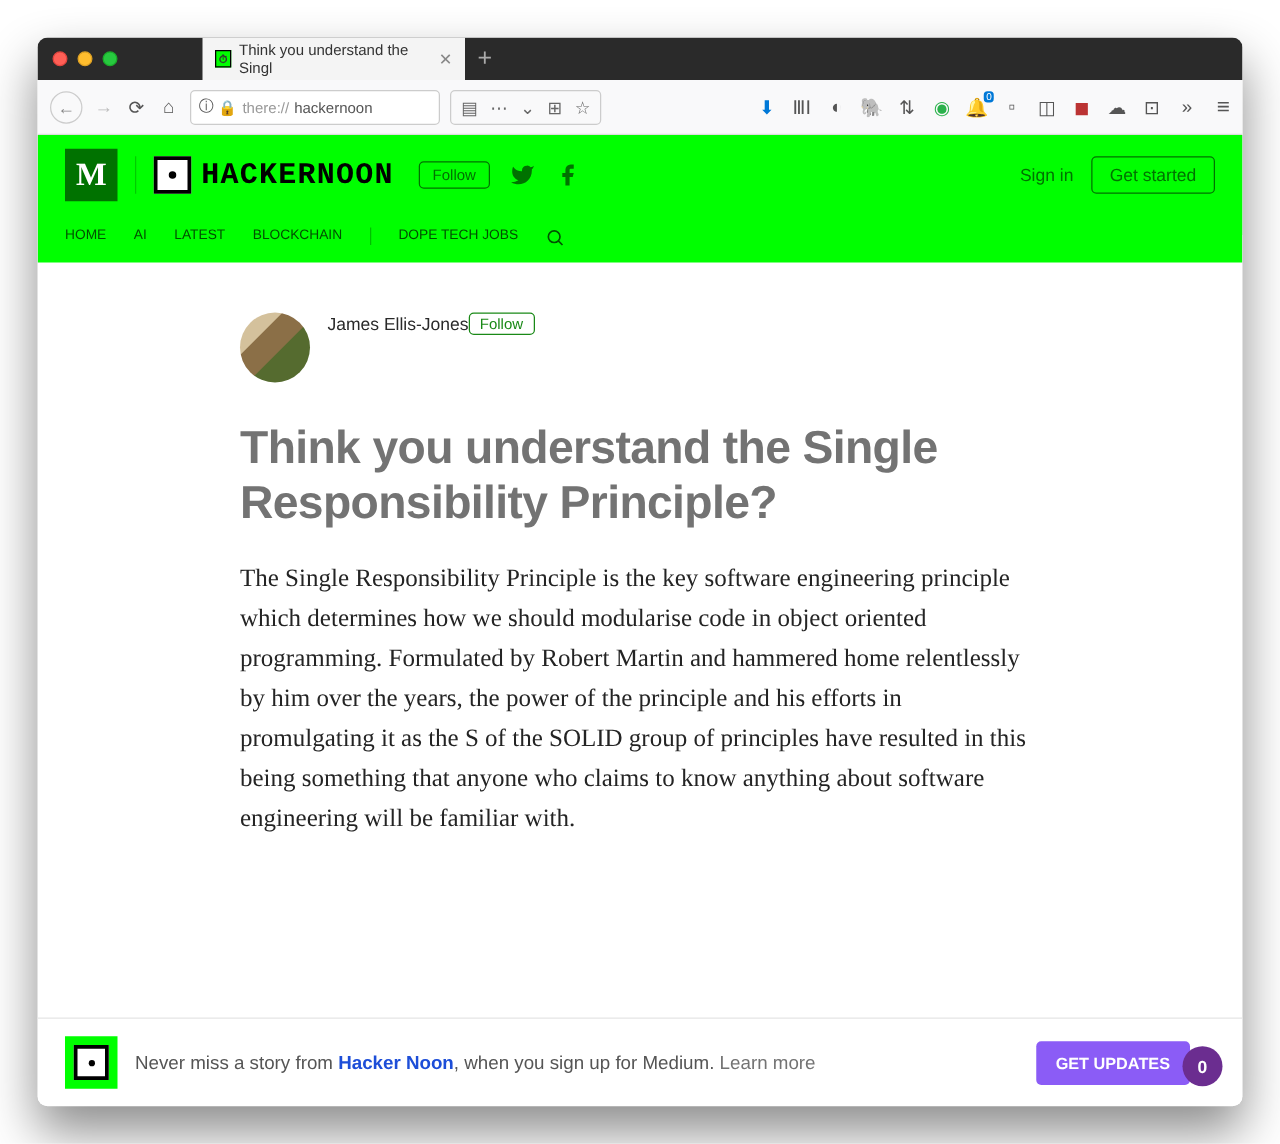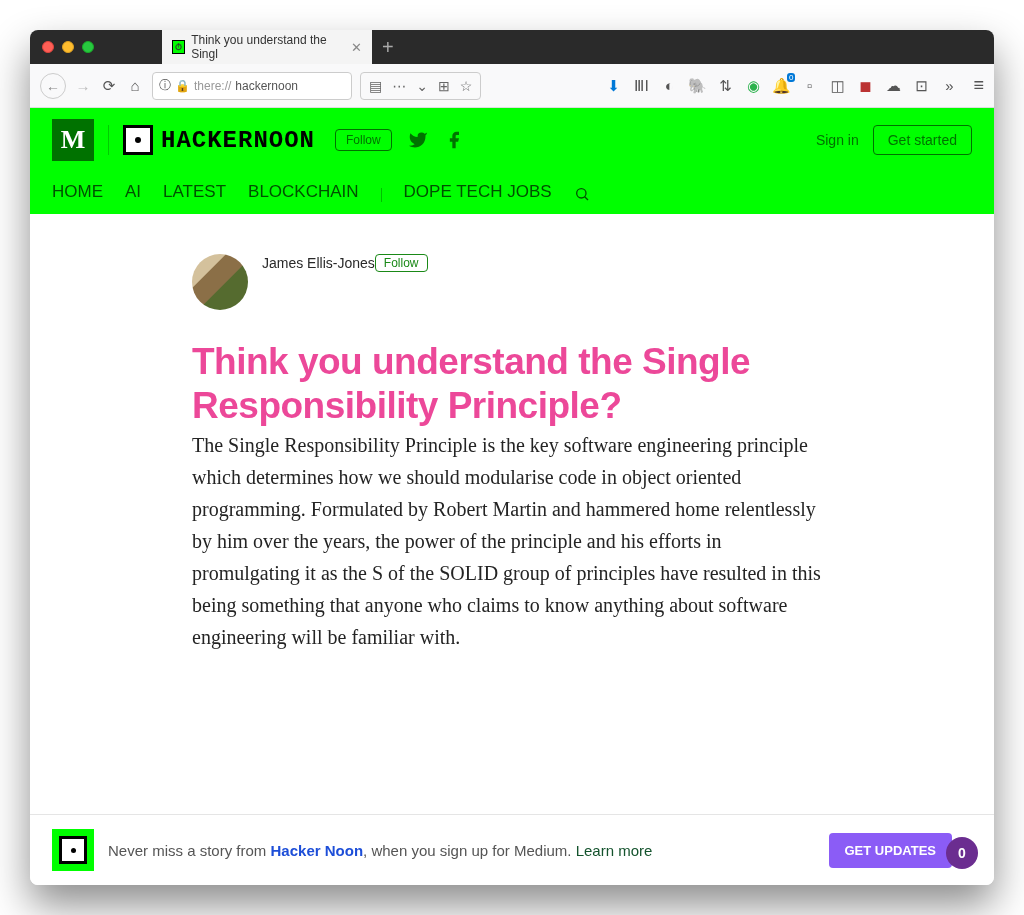--- a/index.html
+++ b/index.html
@@ -41,42 +41,42 @@
   .medium-badge { width:42px; height:42px; background:#007200; color:#fff; display:flex; align-items:center; justify-content:center; font-family: Georgia, serif; font-size:26px; font-weight:bold;}
   .vbar { width:1px; height:30px; background: rgba(0,0,0,.2);}
   .hn-logo { display:flex; align-items:center; gap:8px; font-family: "Courier New", monospace; font-weight:bold; font-size:24px; letter-spacing:1px; color:#000;}
   .hn-clock{width:30px;height:30px;border:3px solid #000;background:#fff;display:flex;align-items:center;justify-content:center;position:relative;}
   .hn-clock::before{content:"";position:absolute;width:6px;height:6px;background:#000;border-radius:50%;}
   .follow-btn-green { border:1px solid #007200; color:#007200; background:transparent; font-size:12px; padding:3px 10px; border-radius:4px; margin-left:6px;}
   .social-ico { color:#007200; font-size:20px; margin-left:2px;}
   .site-top .right { margin-left:auto; display:flex; align-items:center; gap:14px;}
   .signin { color:#007200; font-size:14px;}
   .getstarted { border:1px solid #007200; color:#007200; padding:6px 14px; font-size:14px; border-radius:4px;}
-  .site-nav { display:flex; gap:22px; padding:10px 22px 12px; font-size:17px; color:#005000; font-weight:500; align-items:flex-end;}
+  .site-nav { display:flex; gap:22px; padding:10px 22px 12px; font-size:11px; color:#005000; font-weight:500; align-items:flex-start;}
   .site-nav .srch{font-size:15px;}
   
   .article-wrap { max-width: 680px; margin: 40px auto 0; padding: 0 20px 120px;}
   .byline { display:flex; gap:14px; margin-bottom: 30px;}
   .avatar { width:56px; height:56px; border-radius:50%; background: linear-gradient(135deg,#d4c19c 30%,#8b6f47 31%,#8b6f47 55%,#556b2f 56%); flex-shrink:0;}
   .byline-text { font-size:14px; color:#757575;}
   .byline-top { display:flex; align-items:center; margin-bottom:2px;}
   .author-name { color:#292929; font-weight:500;}
   .follow-small { border:1px solid #1a8917; color:#1a8917; font-size:12px; padding:1px 8px; border-radius:4px;}
   .bio { color:#757575; font-size:14px; line-height:1.4; margin-bottom:2px;}
   .meta { color:#999; font-size:13px;}
-  h1.article-title { font-family: -apple-system, Helvetica, Arial, sans-serif; font-size:37px; font-weight:700; line-height:1.2; color:#ec4899; letter-spacing:-0.5px;}
+  h1.article-title { font-family: -apple-system, Helvetica, Arial, sans-serif; font-size:37px; font-weight:700; line-height:1.2; color:#737373; margin-bottom:22px; letter-spacing:-0.5px;}
   p.body { font-family: Georgia, "Times New Roman", serif; font-size:20px; line-height:1.6; color:#242424; margin-bottom:28px;}
   
   .footer-bar { position:absolute; bottom:0; left:0; right:0; background:#fff; border-top:1px solid #e5e5e5; display:flex; align-items:center; padding:14px 22px; gap:14px;}
   .footer-logo { width:42px;height:42px;background:#00ff00;display:flex;align-items:center;justify-content:center;}
   .footer-logo-inner{width:28px;height:28px;border:3px solid #000;background:#fff;position:relative;}
   .footer-logo-inner::after{content:"";position:absolute;top:40%;left:40%;width:5px;height:5px;background:#000;border-radius:50%;}
   .footer-text { font-size:15px; color:#555; line-height:1.4;}
   .footer-text b{color:#1d4ed8;}
-  .footer-text a{color:#14532d;}
+  .footer-text a{color:#737373;}
   .get-updates { background:#8b5cf6; color:#fff; padding:10px 16px; font-size:13px; font-weight:600; border-radius:4px; margin-left:auto; margin-right:20px;}
   
   .float-badge { position:absolute; right:16px; bottom:16px; width:32px; height:32px; border-radius:50%; background:#6b2d90; color:#fff; display:flex; align-items:center; justify-content:center; font-size:14px; font-weight:600;}
   svg{display:block;}
 </style>
 </head>
 <body>
 
 <div class="window">
   <div class="shadow-wrap">

